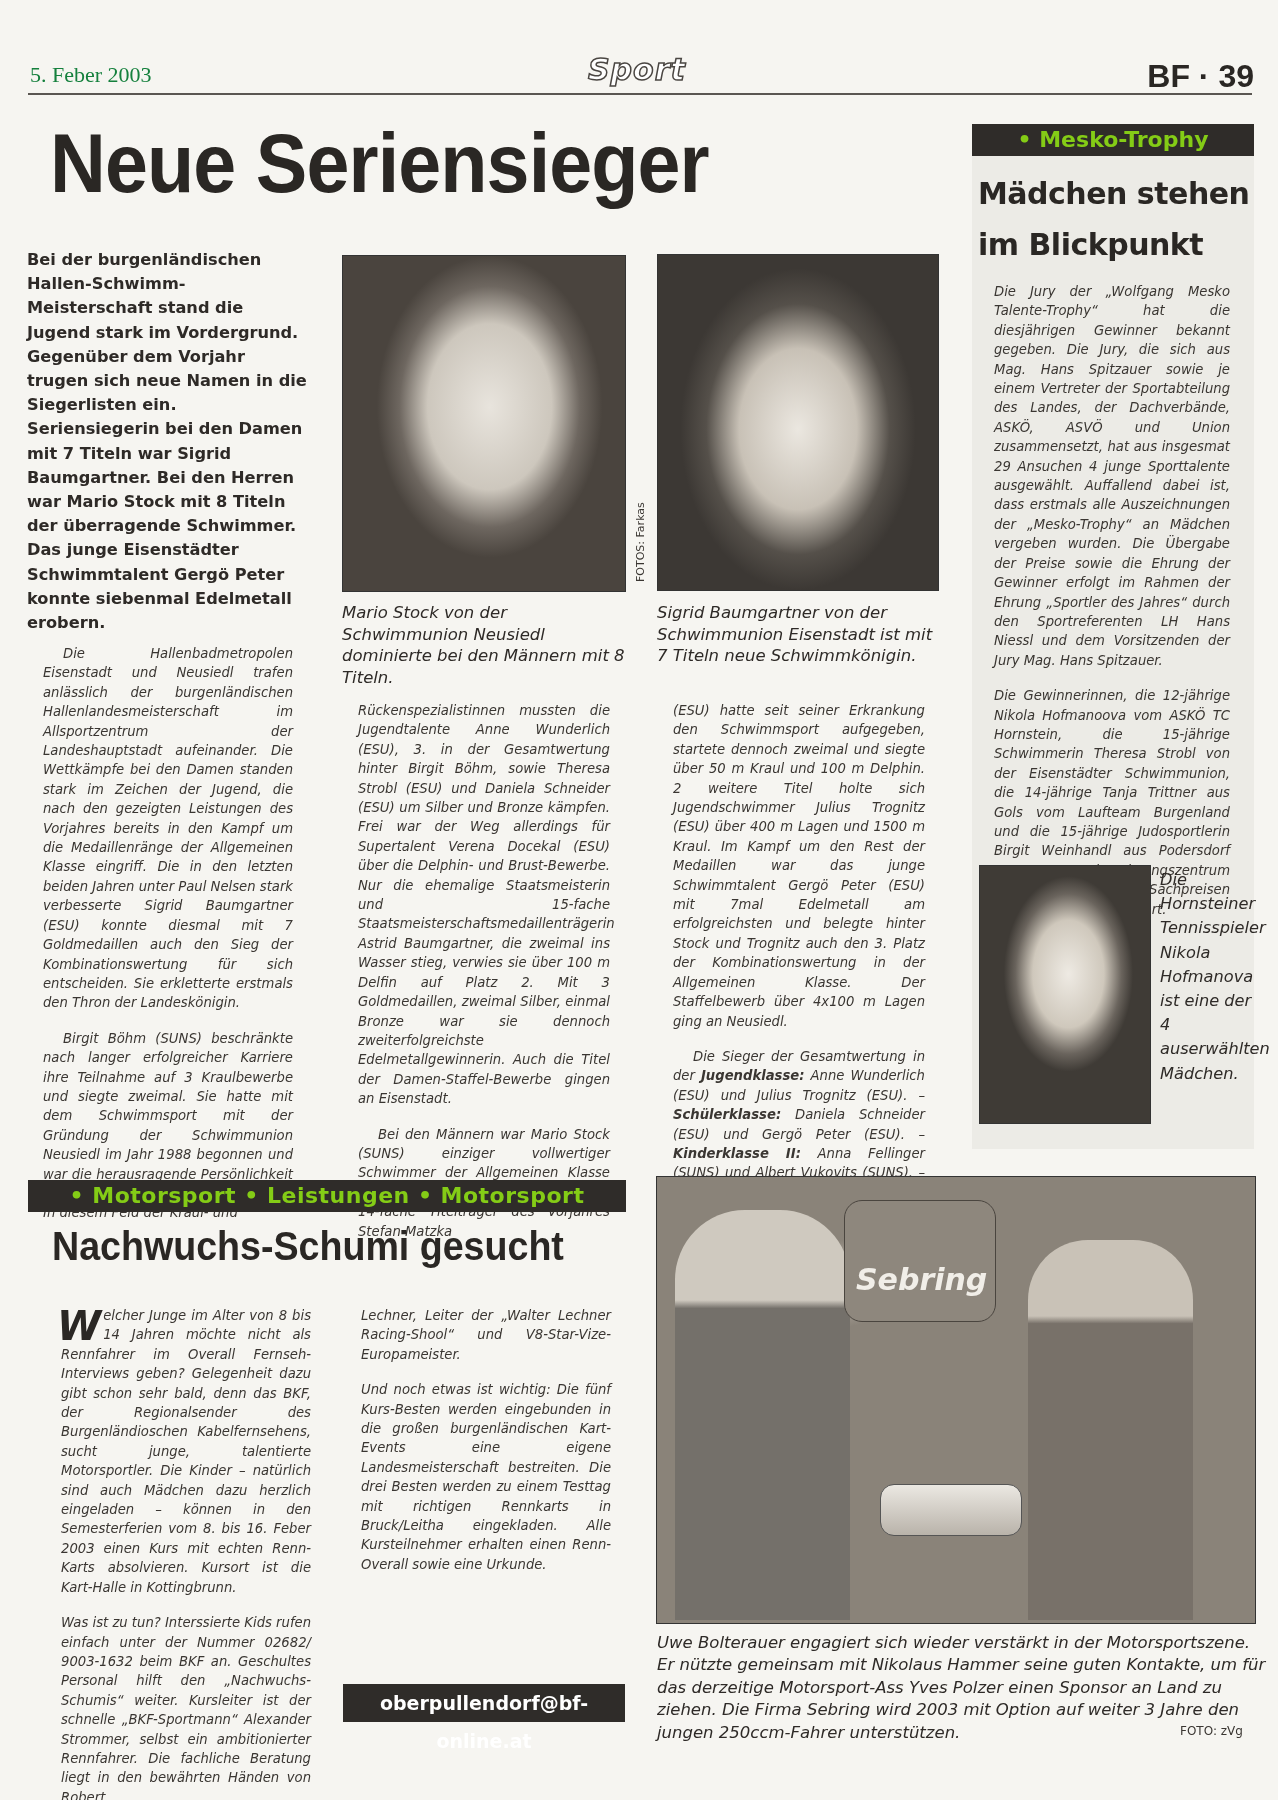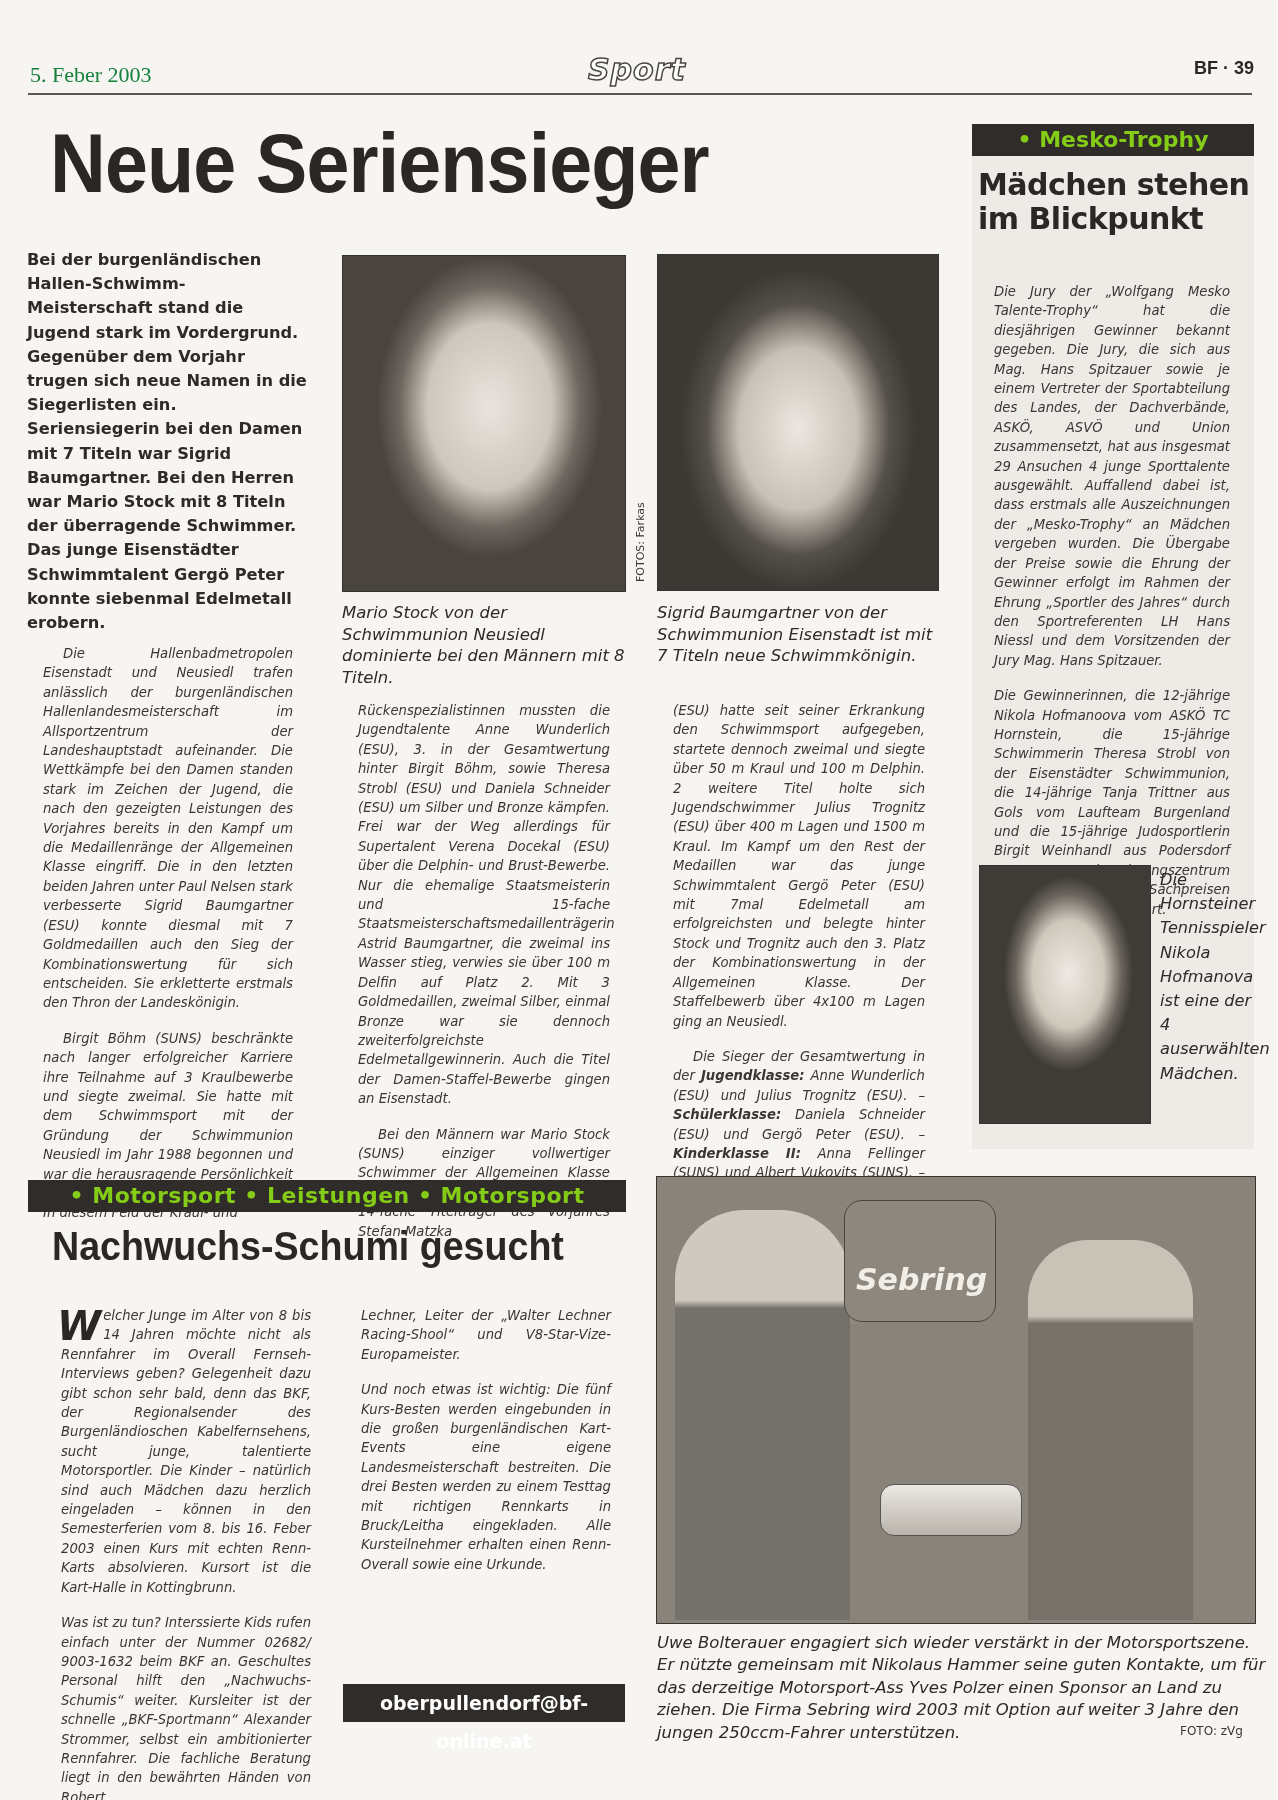--- a/index.html
+++ b/index.html
@@ -5,21 +5,21 @@
   html, body { margin:0; padding:0; }
   body {
     width:1278px; height:1800px; position:relative; overflow:hidden;
     background:#f6f5f1; color:#2a2724;
     font-family:"DejaVu Sans", sans-serif;
   }
   .abs { position:absolute; }
   .hdr-date { left:30px; top:62px; font-family:"Liberation Serif", serif; font-size:22px; color:#15803d; }
   .hdr-sport { left:588px; top:52px; font-family:"DejaVu Sans", sans-serif; font-weight:bold; font-style:italic; font-size:30px;
     color:#fff; -webkit-text-stroke:1.5px #4a4642; letter-spacing:1px; }
-  .hdr-page { right:24px; top:58px; font-family:"Liberation Sans", sans-serif; font-weight:bold; font-size:18px; color:#2a2724; }
+  .hdr-page { right:24px; top:58px; font-family:"Liberation Sans", sans-serif; font-weight:bold; font-size:32px; color:#2a2724; }
   .hdr-rule { left:28px; top:93px; width:1224px; height:2px; background:#5a5652; }
 
   .headline { left:50px; top:118px; font-family:"Liberation Sans", sans-serif; font-weight:bold; font-size:84px; line-height:90px;
     letter-spacing:-1px; color:#2a2724; transform:scaleX(0.92); transform-origin:left top; }
 
   .lead { left:27px; top:248px; width:282px; font-family:"DejaVu Sans", sans-serif; font-weight:bold; font-size:16.2px; line-height:24.2px; color:#2e2a27; }
   .body { font-family:"DejaVu Sans", sans-serif; font-size:13.2px; line-height:19.4px; color:#3a3632; text-align:justify; }
   .body p { margin:16px;font-style:italic; }
   .body p.indent { text-indent:20px; }
   .col1 { left:27px; top:628px; width:282px; }
@@ -31,21 +31,21 @@
   .ph-sigrid { left:657px; top:254px; width:280px; height:335px; background:radial-gradient(ellipse 42% 48% at 50% 52%, #ebe7e0 0%, #c8c1b6 50%, #55504a 78%, #3c3834 100%); }
   .fotos-credit { left:634px; top:582px; font-size:11px; font-family:"DejaVu Sans", sans-serif; color:#3a3632; transform:rotate(-90deg); transform-origin:left top; white-space:nowrap; }
 
   .caption { font-family:"DejaVu Sans", sans-serif; font-style:italic; font-size:16.5px; line-height:21.5px; color:#2e2a27; }
   .cap-mario { left:342px; top:602px; width:290px; }
   .cap-sigrid { left:657px; top:602px; width:290px; }
 
   .side-box { left:972px; top:124px; width:282px; height:1025px; background:#ecebe6; }
   .kicker { background:#2f2c29; color:#84cc16; font-family:"DejaVu Sans", sans-serif; font-weight:bold; }
   .kick-mesko { left:972px; top:124px; width:282px; height:32px; font-size:22px; line-height:32px; text-align:center; }
-  .side-title { left:978px; top:168px; width:280px; font-family:"DejaVu Sans", sans-serif; font-weight:bold; font-size:30px; line-height:34px; color:#2a2724; letter-spacing:-0.5px; }
+  .side-title { left:978px; top:168px; width:280px; font-family:"DejaVu Sans", sans-serif; font-weight:bold; font-size:30px; line-height:51px; color:#2a2724; letter-spacing:-0.5px; }
   .side-body { left:978px; top:266px; width:268px; }
   .ph-girl { left:979px; top:865px; width:170px; height:257px; background:radial-gradient(ellipse 38% 38% at 52% 42%, #eeeae3 0%, #cfc8bc 55%, #6a645d 82%, #3f3b36 100%); }
   .cap-girl { left:1160px; top:868px; width:95px; font-size:16.2px; line-height:24.2px; }
 
   .kick-motor { left:28px; top:1180px; width:598px; height:32px; font-size:22px; line-height:32px; text-align:center; letter-spacing:0.5px; }
   .motor-title { left:52px; top:1222px; font-family:"Liberation Sans", sans-serif; font-weight:bold; font-size:40px; line-height:48px; color:#2a2724; transform:scaleX(0.94); transform-origin:left top; }
   .mcol1 { left:45px; top:1290px; width:282px; }
   .mcol2 { left:345px; top:1290px; width:282px; }
   .dropcap { float:left; font-family:"DejaVu Sans", sans-serif; font-weight:bold; font-size:40px; line-height:36px; margin:2px 2px 0 -4px; color:#2a2724; }
   .email-bar { left:343px; top:1684px; width:282px; height:38px; background:#2f2c29; color:#fff; font-family:"DejaVu Sans", sans-serif; font-weight:bold; font-size:19px; line-height:38px; text-align:center; }

